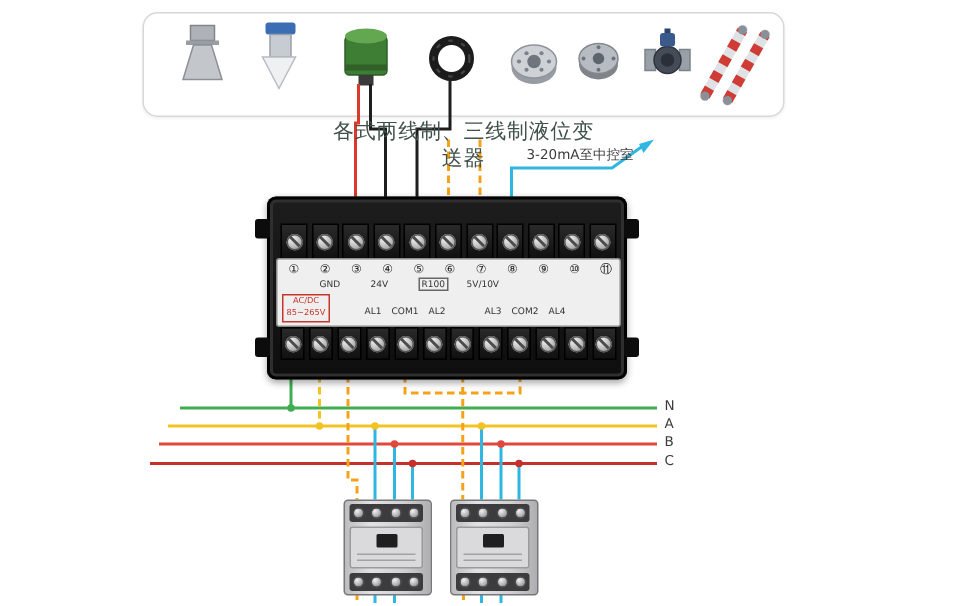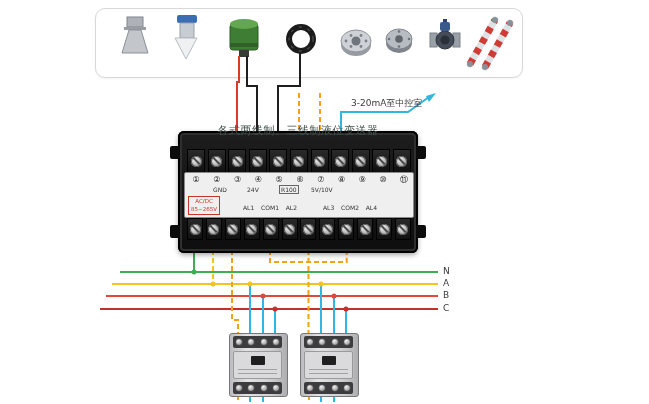--- a/index.html
+++ b/index.html
@@ -2,22 +2,22 @@
 <html><head>
 <meta charset="utf-8">
 <style>
   html,body{margin:0;padding:0;background:#fff;}
   .canvas{position:relative;width:649px;height:404px;background:#fff;overflow:hidden;
           font-family:"DejaVu Sans","Liberation Sans",sans-serif;}
 
   
   .device-box{position:absolute;left:95px;top:8px;width:426px;height:68px;background:#fff;
               border:1px solid #d8d8d8;border-radius:10px;box-shadow:0 1px 2px rgba(0,0,0,.05);z-index:1;}
-  .caption{position:absolute;left:207px;top:79px;width:182px;text-align:center;font-size:11px;
-           letter-spacing:.5px;color:#40504a;z-index:4;margin-top:44px;}
+  .caption{position:absolute;left:218px;top:79px;width:182px;text-align:center;font-size:14px;
+           letter-spacing:.5px;color:#40504a;z-index:4;}
   .out-label{position:absolute;left:351px;top:97px;font-size:9px;color:#3b3b3b;z-index:4;}
 
   
   svg.wires{position:absolute;left:0;top:0;z-index:2;}
 
   
   .meter{position:absolute;left:178px;top:131px;width:240px;height:122px;border-radius:6px;z-index:3;
          background:linear-gradient(#1d1d1d,#0e0e0e);
          box-shadow:inset 0 0 0 2px #000,inset 0 0 0 4px #2f2f2f,0 2px 5px rgba(0,0,0,.35);}
   .tab{position:absolute;width:10px;height:13px;background:#0c0c0c;border-radius:2px;z-index:2;}

